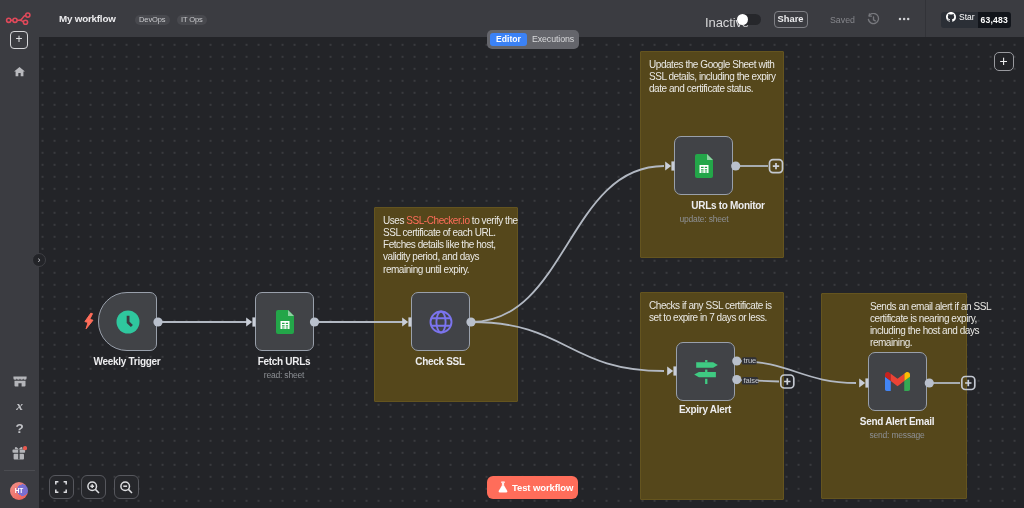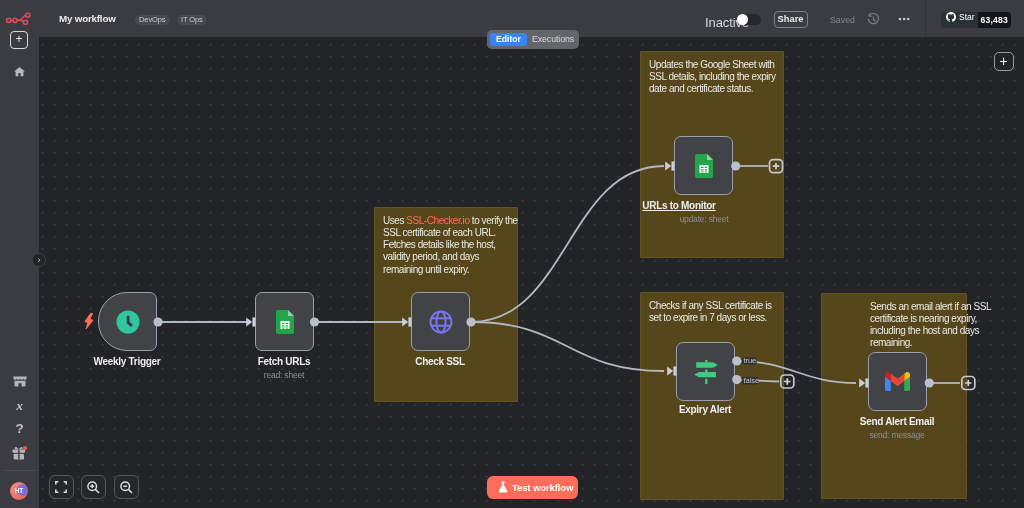--- a/index.html
+++ b/index.html
@@ -249,21 +249,21 @@
     <rect x="741.8" y="377.1" width="16.4" height="7.4" rx="1.5" fill="#303136"></rect>
     <text x="743.5" y="383.3" fill="#c6c8cb" font-size="7.6" letter-spacing="-0.1" font-family="Liberation Sans, sans-serif">false</text>
 
     <path d="M90.8 313.2 L84.9 321.6 L88.0 322.4 L86.1 328.8 L93.0 320.2 L89.7 319.4 L92.5 313.7 Z" fill="#ff6d5a" stroke="#ff6d5a" stroke-width="1"></path>
   </svg>
 
   <div class="abs nlabel" style="left:47px; top:356px;">Weekly Trigger</div>
   <div class="abs nlabel" style="left:204px; top:356px;">Fetch URLs</div>
   <div class="abs nsub" style="left:204px; top:370px;">read: sheet</div>
   <div class="abs nlabel" style="left:360px; top:356px;">Check SSL</div>
-  <div class="abs nlabel" style="left:599px; top:200px;text-decoration:underline;">URLs to Monitor</div>
+  <div class="abs nlabel" style="left:648px; top:200px;">URLs to Monitor</div>
   <div class="abs nsub" style="left:624px; top:214px;">update: sheet</div>
   <div class="abs nlabel" style="left:625px; top:404px;">Expiry Alert</div>
   <div class="abs nlabel" style="left:817px; top:416px;">Send Alert Email</div>
   <div class="abs nsub" style="left:817px; top:430px;">send: message</div>
 
   <div class="abs" id="tabs">
     <div class="abs" id="tab-editor">Editor</div>
     <div class="abs" id="tab-exec">Executions</div>
   </div>
 

